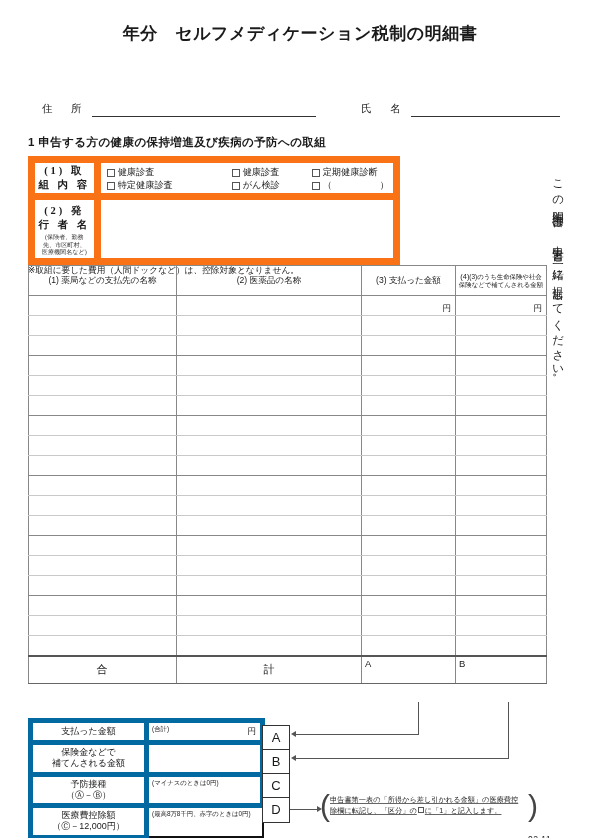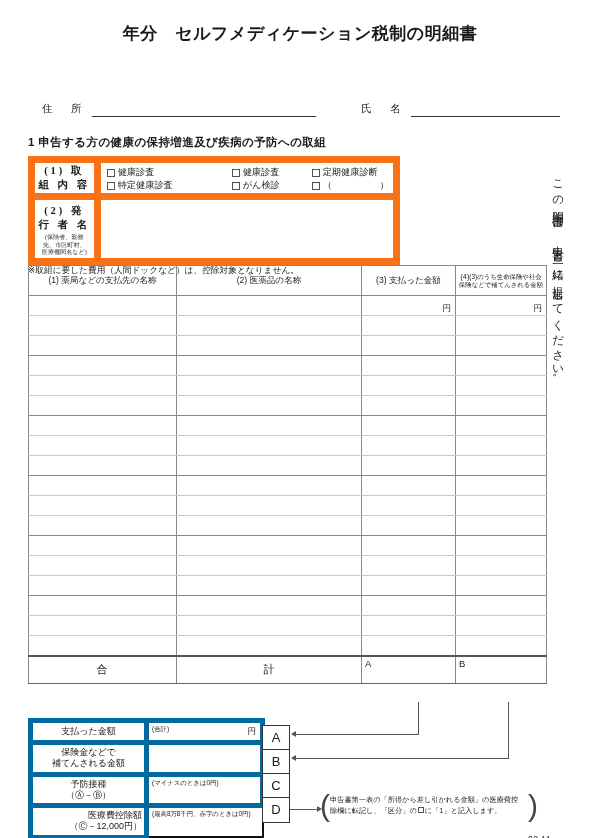--- a/index.html
+++ b/index.html
@@ -96,21 +96,21 @@
   .sec3-wrap { position:absolute; top:690px; left:28px; }
   .tbl3 { border-collapse:collapse; width:232px; margin-top:6px; table-layout:fixed; }
   .tbl3 td { border:5px solid #0369a1; }
   .t3-label { width:116px; text-align:center; font-size:9px; line-height:1.25; padding:2px 2px;}
   .t3-val { width:116px; position:relative; height:22px; }
   .t3-val .hint { position:absolute; left:3px; top:2px; font-size:6.4px; color:#222; }
   .t3-val .yen { position:absolute; right:4px; bottom:2px; font-size:8.6px; }
   .r-pay td { height:22px; }
   .r-ins td { height:24px; }
   .r-diff td { height:24px; }
-  .r-ded td { height:26px;text-align:right; }
+  .r-ded td { height:26px; }
   .boldbox { border:2px solid #111 !important; }
 
   
   .abcd {
     position:absolute; top:703px; left:262px;
     width:28px; border:1px solid #333; background:#fff;
   }
   .abcd div {
     height:24px; line-height:24px; text-align:center;
     font-size:13px; border-bottom:1px solid #333;
@@ -136,21 +136,21 @@
   .callout {
     position:absolute; top:770px; left:320px;
     width:218px; font-size:7.2px; line-height:1.5;
     padding:3px 10px;
   }
   .callout .brace-l, .callout .brace-r {
     position:absolute; top:0; font-size:30px; line-height:28px; color:#444; font-weight:300;
   }
   .callout .brace-l { left:0; }
   .callout .brace-r { right:0; }
-  .callout .txt { text-decoration-color:#666; }
+  .callout .txt { text-decoration:underline; text-decoration-color:#666; }
   .ibox {
     display:inline-block; width:6px; height:6px; border:1px solid #555;
     margin:0 1px; vertical-align:0px;
   }
 
   
   .footcode { position:absolute; top:812px; left:528px; font-size:8.5px; letter-spacing:0.5px; }
 </style>
 </head>
 <body>

